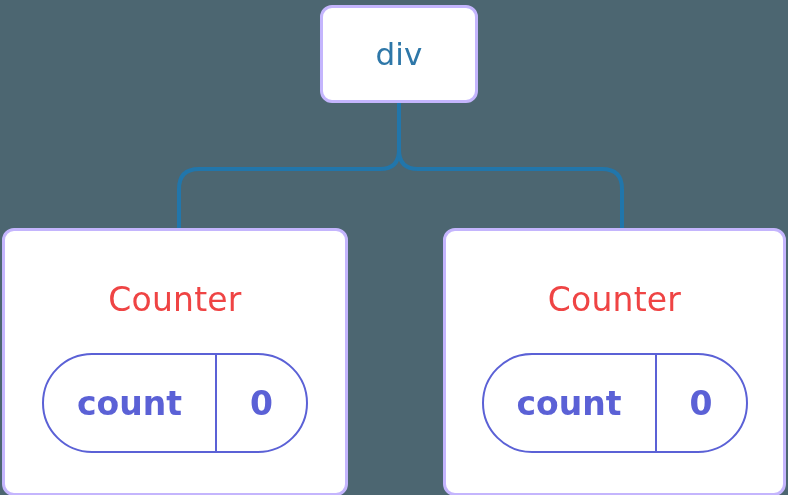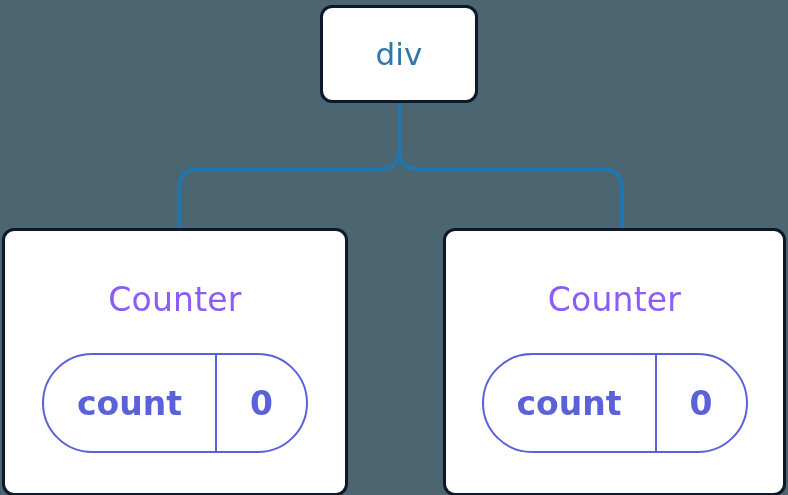--- a/index.html
+++ b/index.html
@@ -26,21 +26,21 @@
     top: 0;
     width: 788px;
     height: 495px;
     pointer-events: none;
   }
 
   
   .node-box {
     position: absolute;
     background: #ffffff;
-    border: 3px solid #0f172a;
+    border: 3px solid #c4b5fd;
     border-radius: 12px;
     box-sizing: border-box;
   }
 
   
   #node-div {
     left: 320px;
     top: 5px;
     width: 158px;
     height: 98px;
@@ -66,21 +66,21 @@
   }
   #node-counter-left {
     left: 2px;
     width: 346px;
   }
   #node-counter-right {
     left: 443px;
     width: 343px;
   }
   .node-title {
-    color: #8b5cf6;
+    color: #ef4444;
     font-size: 33px;
     font-weight: 400;
     line-height: 1;
     margin-top: 52px;
     letter-spacing: 0.2px;
   }
 
   
   .state-pill {
     margin-top: 37px;

